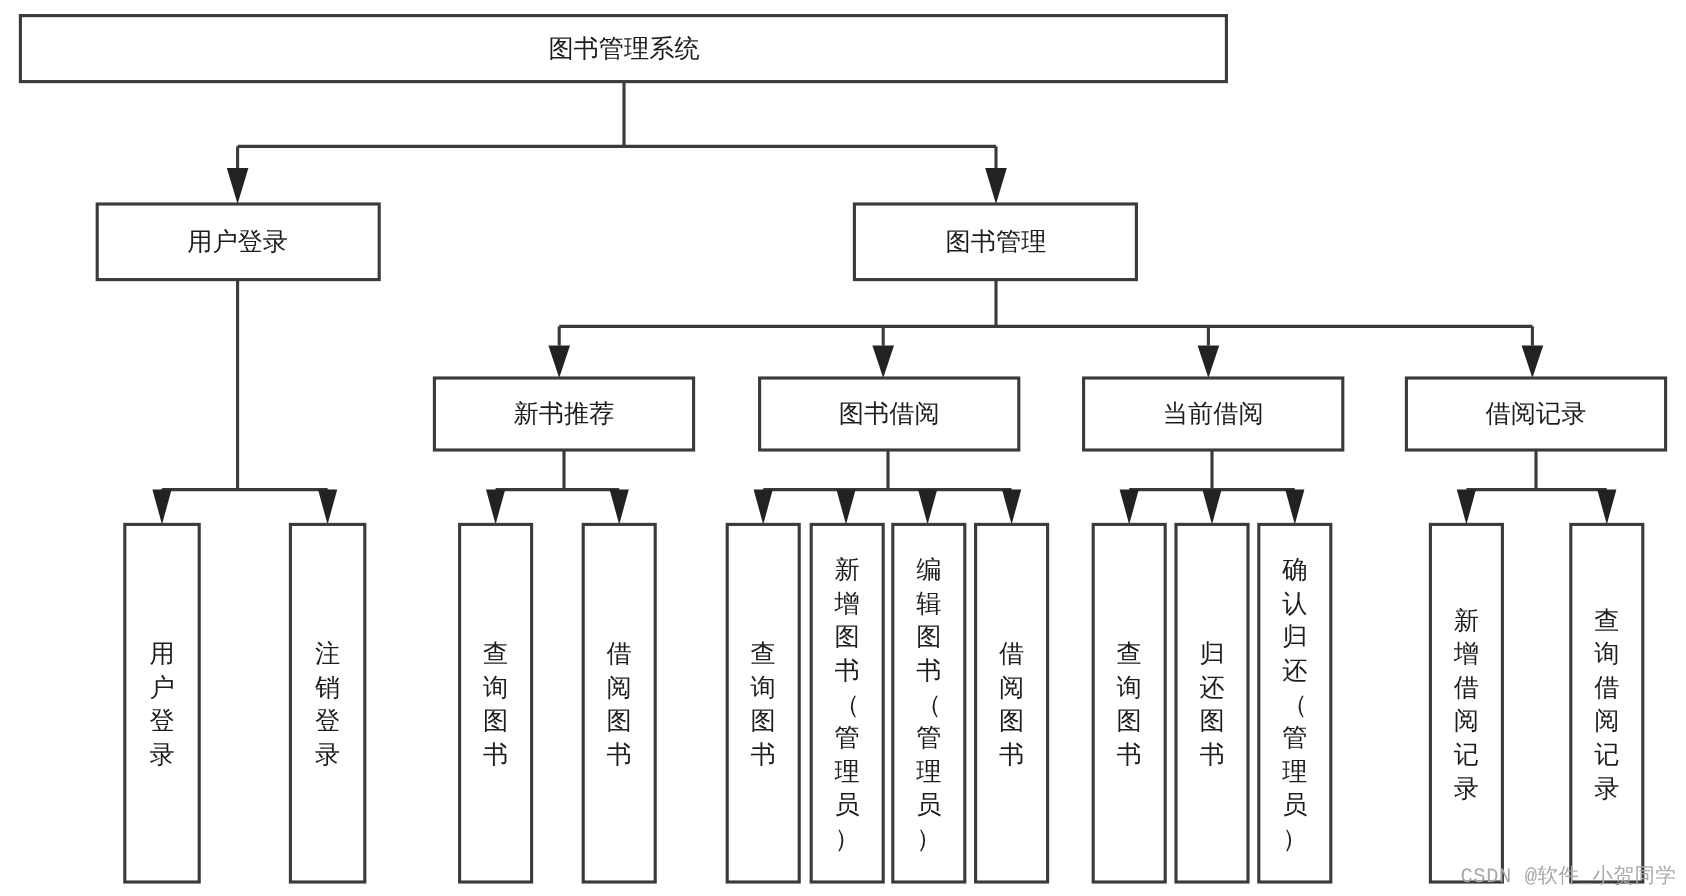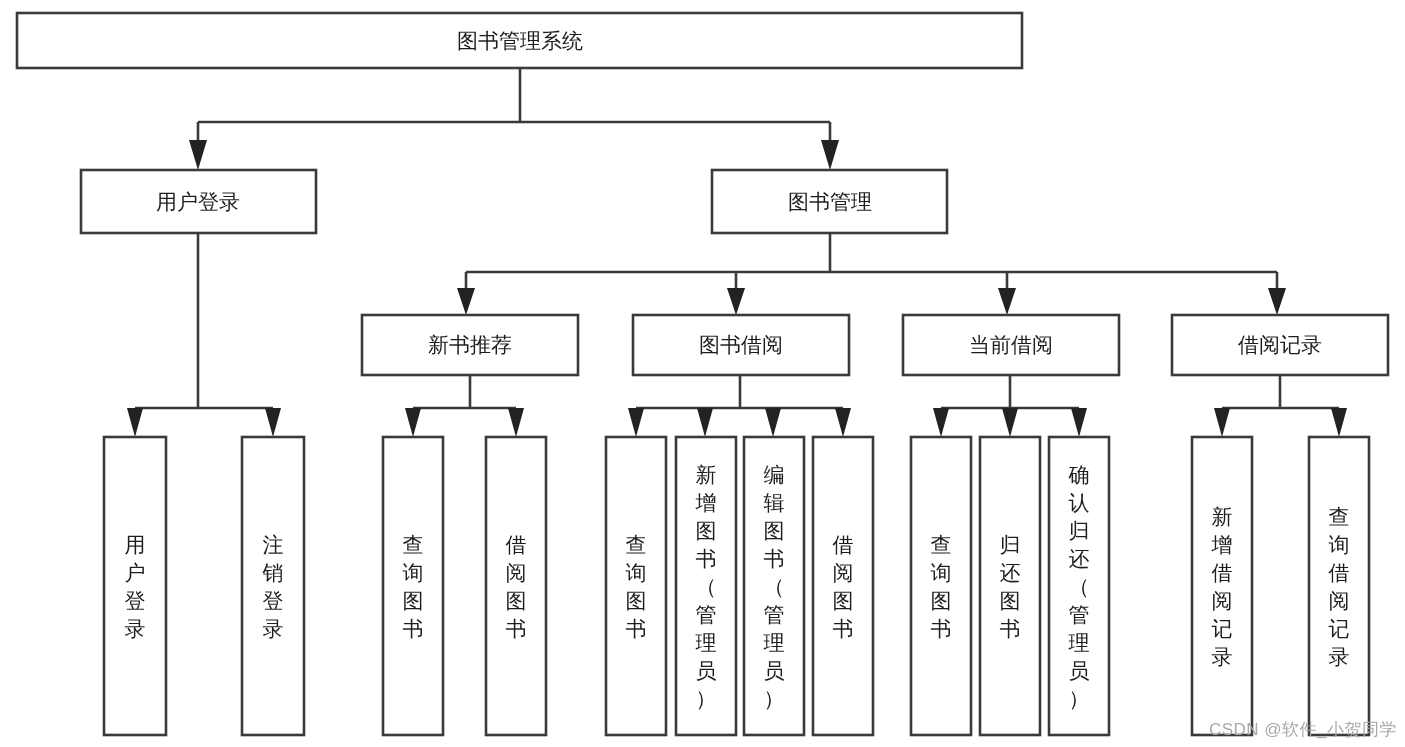--- a/index.html
+++ b/index.html
@@ -46,21 +46,21 @@
   .node-label-v {
     font-family: "DejaVu Sans", "Liberation Sans", sans-serif;
     font-size: 21px;
     fill: #1d1d1d;
     text-anchor: middle;
   }
   .watermark {
     position: absolute;
     right: 8px;
     bottom: 6px;
-    font-family: Liberation Sans, sans-serif;
+    font-family: Liberation Mono, monospace;
     font-size: 17px;
     color: #a8a8a8;
     white-space: nowrap;
     letter-spacing: 0.5px;
   }
 </style>
 </head>
 <body>
 
 <svg id="chart-root" viewBox="0 0 1405 747" width="1405" height="747">

